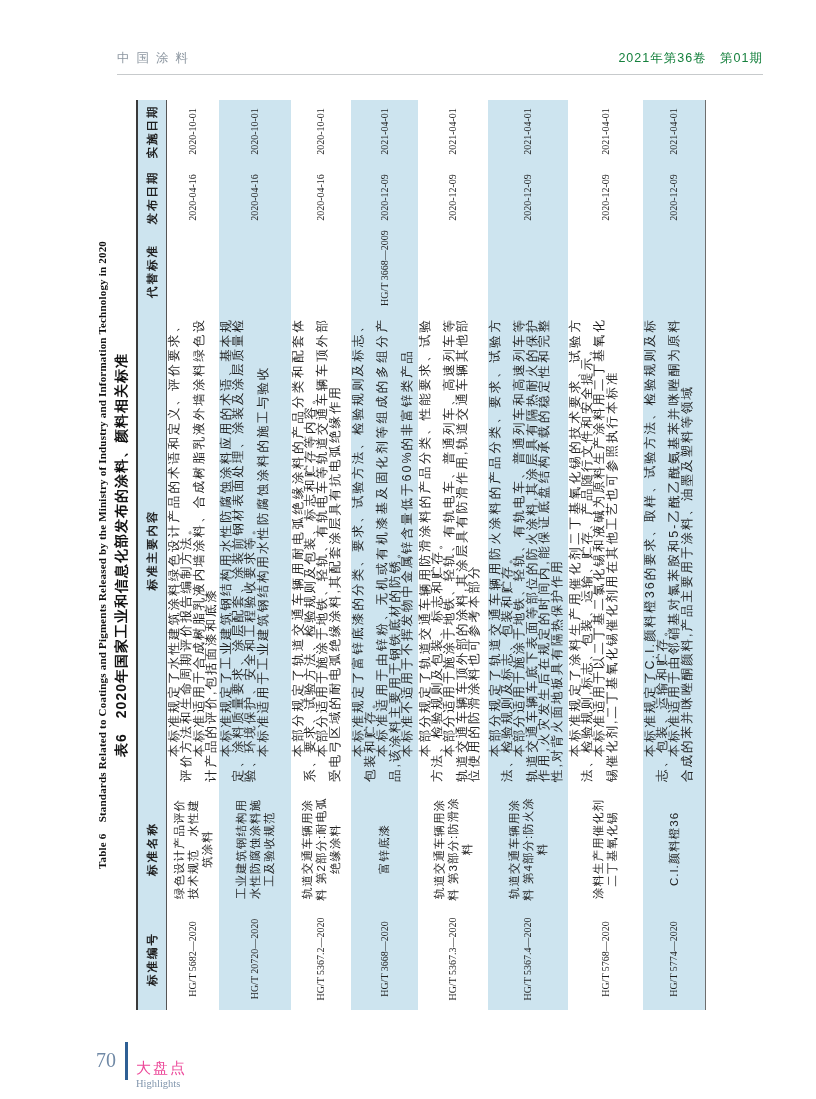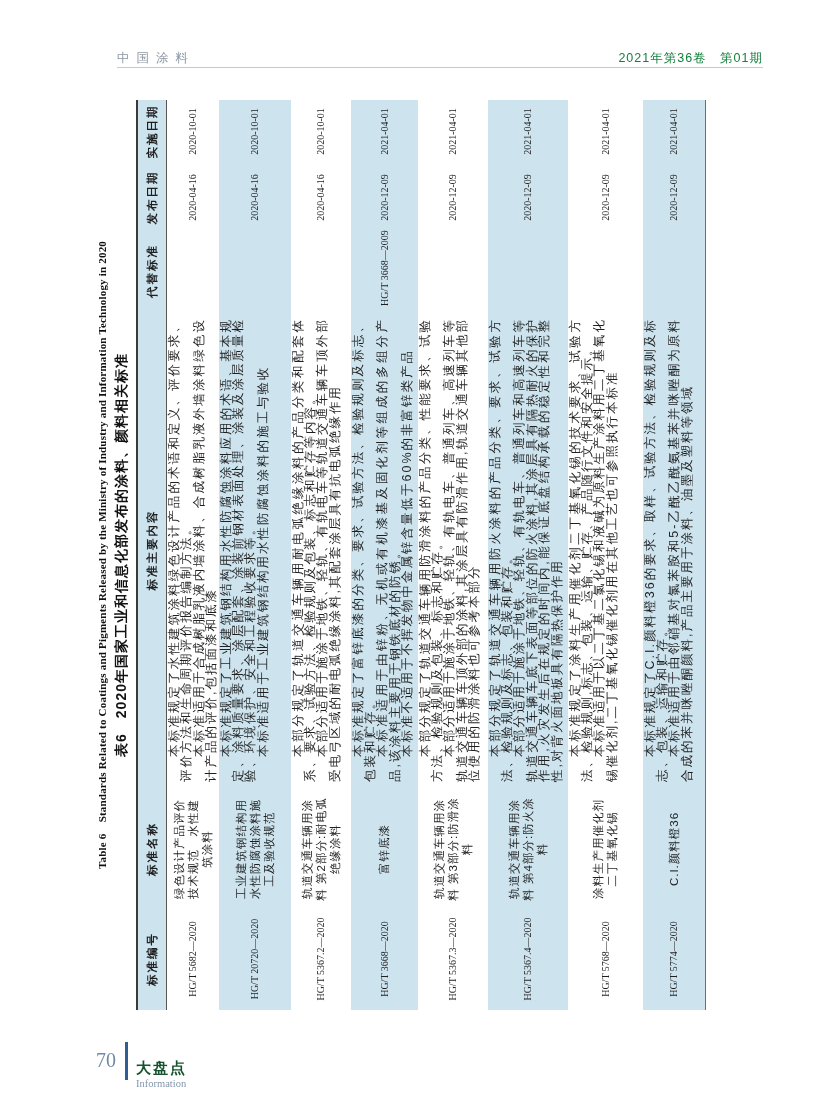--- a/index.html
+++ b/index.html
@@ -1,20 +1,20 @@
 <!DOCTYPE html>
 <html><head>
 <meta charset="utf-8">
 <style>
   html,body{margin:0;padding:0;background:#e8e8e8;}
   .page{position:relative;width:816px;height:1099px;background:#ffffff;margin:0 auto;
         overflow:hidden;font-family:"Liberation Sans",sans-serif;color:#1f1f1f;}
   
   .journal-head{position:absolute;left:117px;top:50px;width:646px;display:flex;
-      justify-content:space-between;align-items:flex-end;
+      justify-content:space-between;align-items:flex-end;padding-bottom:7px;
       border-bottom:1px solid #c7cacc;}
   .journal-name{font-size:12.5px;letter-spacing:7px;color:#8d97a1;}
   .issue-info{font-size:12.5px;color:#15803d;letter-spacing:1px;}
   
   .rotated-block{position:absolute;left:95px;top:1010px;width:910px;
       transform:rotate(-90deg);transform-origin:0 0;}
   .table-title-en{font-family:"Liberation Serif",serif;font-weight:bold;font-size:11px;
       text-align:center;letter-spacing:0.2px;margin:0 0 3px 0;color:#111;}
   .table-title-cn{font-weight:bold;font-size:14px;text-align:center;letter-spacing:1px;
       margin:0 0 5px 0;color:#111;}
@@ -33,21 +33,21 @@
   td.c-name{font-size:11.5px;text-align:center;line-height:14px;letter-spacing:1px;}
   td.c-content{vertical-align:top;padding:1px 8px;}
   td.c-content p{margin:0;font-size:12.5px;line-height:12.4px;letter-spacing:2px;
       text-align:justify;text-indent:2em;}
   td.c-rep,td.c-pub,td.c-impl{font-family:"Liberation Serif",serif;font-size:10px;
       text-align:center;white-space:nowrap;}
   
   .page-foot{position:absolute;left:96px;top:1031px;display:flex;align-items:center;}
   .folio{font-family:"Liberation Serif",serif;font-size:20px;color:#7089a6;margin-right:9px;}
   .foot-bar{width:3px;height:38px;background:#2e5f94;margin-right:8px;}
-  .section-cn{font-size:15px;font-weight:bold;color:#14532d;letter-spacing:2px;line-height:18px;margin-top:28px;}
+  .section-cn{font-size:15px;font-weight:normal;color:#ec4899;letter-spacing:2px;line-height:18px;margin-top:28px;}
   .section-en{font-family:"Liberation Serif",serif;font-size:10.5px;color:#8296ad;line-height:13px;}
 </style>
 </head>
 <body>
 
 <div class="page" style="--band: #cde4ef;">
 
   <div class="journal-head">
     <span class="journal-name">中国涂料</span>
     <span class="issue-info">2021年第36卷　第01期</span>
@@ -168,17 +168,17 @@
           </tr>
         </tbody>
     </table>
   </div>
 
   <div class="page-foot">
     <span class="folio">70</span>
     <span class="foot-bar"></span>
     <span>
       <div class="section-cn">大盘点</div>
-      <div class="section-en">Information</div>
+      <div class="section-en">Highlights</div>
     </span>
   </div>
 
 </div>
 
 </body></html>

